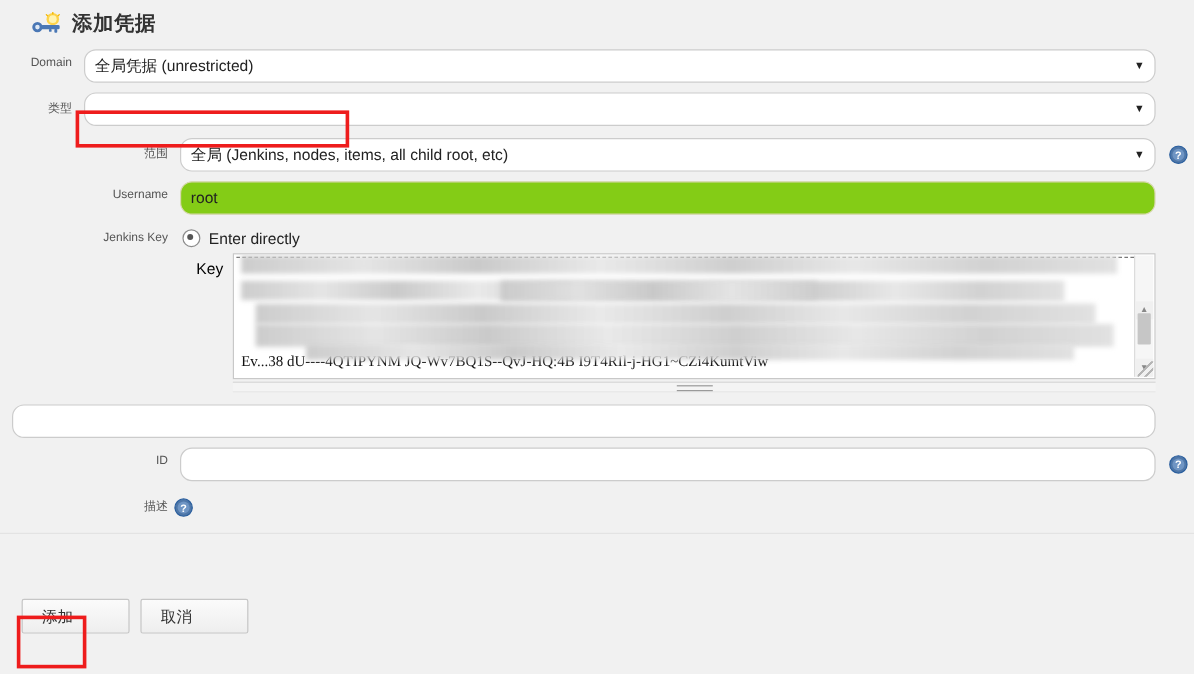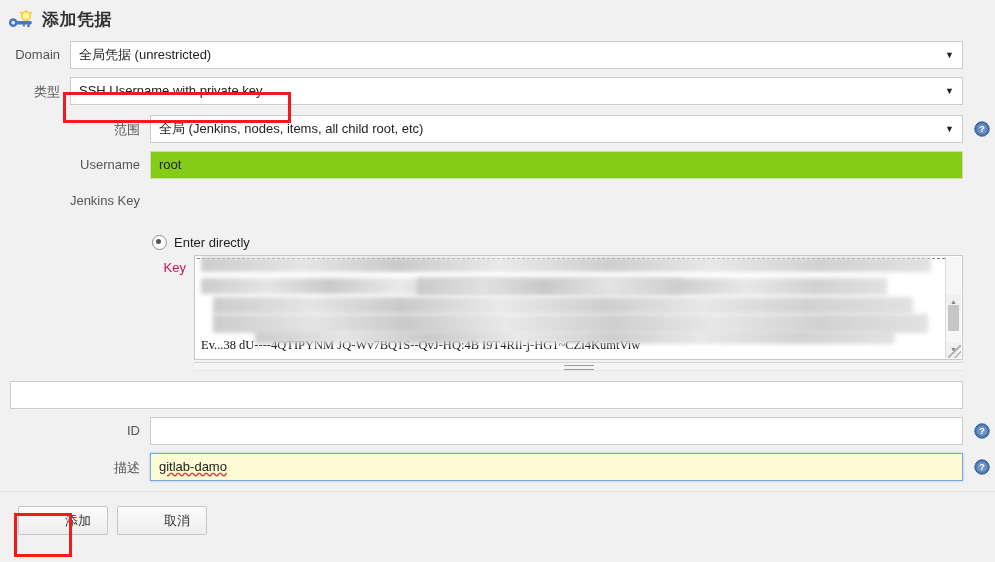--- a/index.html
+++ b/index.html
@@ -15,21 +15,21 @@
     color: #333;
     overflow: hidden;
     position: relative;
   }
 
   
   .page-header {
     display: flex;
     align-items: center;
     gap: 8px;
-    padding: 8px 0 10px 8px;
+    padding: 8px 0 10px 26px;
   }
   .key-icon {
     width: 26px;
     height: 20px;
     position: relative;
     flex: 0 0 auto;
   }
   .key-icon svg { display:block; }
   .page-title {
     font-size: 17px;
@@ -40,21 +40,21 @@
 
   
   .form-row {
     display: flex;
     align-items: flex-start;
     margin-bottom: 0;
   }
   .lbl {
     text-align: right;
     color: #555;
-    font-size: 13px;
+    font-size: 10px;
     padding-top: 6px;
     flex: 0 0 auto;
   }
 
   
   .lvl1 .lbl { width: 60px; }
   .lvl2 .lbl { width: 140px; }
 
   .ctrl {
     flex: 1 1 auto;
@@ -64,21 +64,21 @@
   }
 
   
   .select-box,
   .text-box {
     box-sizing: border-box;
     width: 100%;
     height: 28px;
     border: 1px solid #ccc;
     background: #fff;
-    border-radius: 0;
+    border-radius: 10px;
     font-family: "Liberation Sans", sans-serif;
     font-size: 13px;
     color: #222;
     padding: 0 8px;
     line-height: 26px;
     position: relative;
     white-space: nowrap;
     overflow: hidden;
   }
   .select-box { padding-right: 24px; }
@@ -112,21 +112,20 @@
   }
   .help-icon { display:block; }
 
   
   .radio-line {
     display: flex;
     align-items: center;
     gap: 7px;
     height: 22px;
     padding-left: 2px;
-    margin-top: 44px;
   }
   .radio {
     width: 13px;
     height: 13px;
     border-radius: 50%;
     border: 1px solid #8c8c8c;
     background: #fff;
     position: relative;
     flex: 0 0 auto;
   }
@@ -142,21 +141,21 @@
 
   
   .key-row {
     display: flex;
     align-items: flex-start;
     margin-top: 2px;
   }
   .key-lbl {
     width: 36px;
     text-align: right;
-    color: #be185d;
+    color: #000000;
     font-size: 13px;
     padding-top: 5px;
     flex: 0 0 auto;
   }
   .ta-wrap {
     position: relative;
     margin-left: 8px;
     flex: 1 1 auto;
   }
   .textarea {
@@ -289,22 +288,23 @@
   }
   .btn {
     background: linear-gradient(#fbfbfb, #eeeeee);
     border: 1px solid #c6c6c6;
     border-radius: 2px;
     font-family: "Liberation Sans", sans-serif;
     font-size: 13px;
     color: #333;
     padding: 5px 16px;
     min-width: 56px;
-    text-align: right;
+    text-align: left;
     line-height: 17px;
+    margin-top: 40px;
   }
 
   .spacer-sm { height: 8px; }
   .spacer-md { height: 10px; }
 </style>
 </head>
 <body>
 
 <div class="page-header">
   <span class="key-icon">
@@ -336,21 +336,20 @@
   </div>
   <div class="help-col"></div>
 </div>
 
 <div class="spacer-sm"></div>
 
 <div class="form-row lvl1">
   <div class="lbl">类型</div>
   <div class="ctrl">
     <div class="select-box">
-      <span>SSH Username with private key</span>
       <span class="caret">▼</span>
     </div>
   </div>
   <div class="help-col"></div>
 </div>
 
 <div class="spacer-md"></div>
 
 <div class="form-row lvl2">
   <div class="lbl">范围</div>
@@ -462,25 +461,20 @@
         <text x="8" y="11.4" font-family="Liberation Sans, sans-serif" font-size="9" font-weight="bold" fill="#ffffff" text-anchor="middle">?</text>
       </svg>
     </span>
   </div>
 </div>
 
 <div class="spacer-sm"></div>
 
 <div class="form-row lvl2">
   <div class="lbl">描述</div>
-  <div class="ctrl">
-    <div class="text-box focused">
-      <span class="sp-underline">gitlab-damo</span>
-    </div>
-  </div>
   <div class="help-col">
     <span class="help-icon">
       <svg width="16" height="16" viewBox="0 0 16 16" xmlns="http://www.w3.org/2000/svg">
         <circle cx="8" cy="8" r="7.2" fill="#4f77a8" stroke="#2b5f9e" stroke-width="1"></circle>
         <circle cx="8" cy="8" r="5" fill="#6f95c4"></circle>
         <text x="8" y="11.4" font-family="Liberation Sans, sans-serif" font-size="9" font-weight="bold" fill="#ffffff" text-anchor="middle">?</text>
       </svg>
     </span>
   </div>
 </div>

